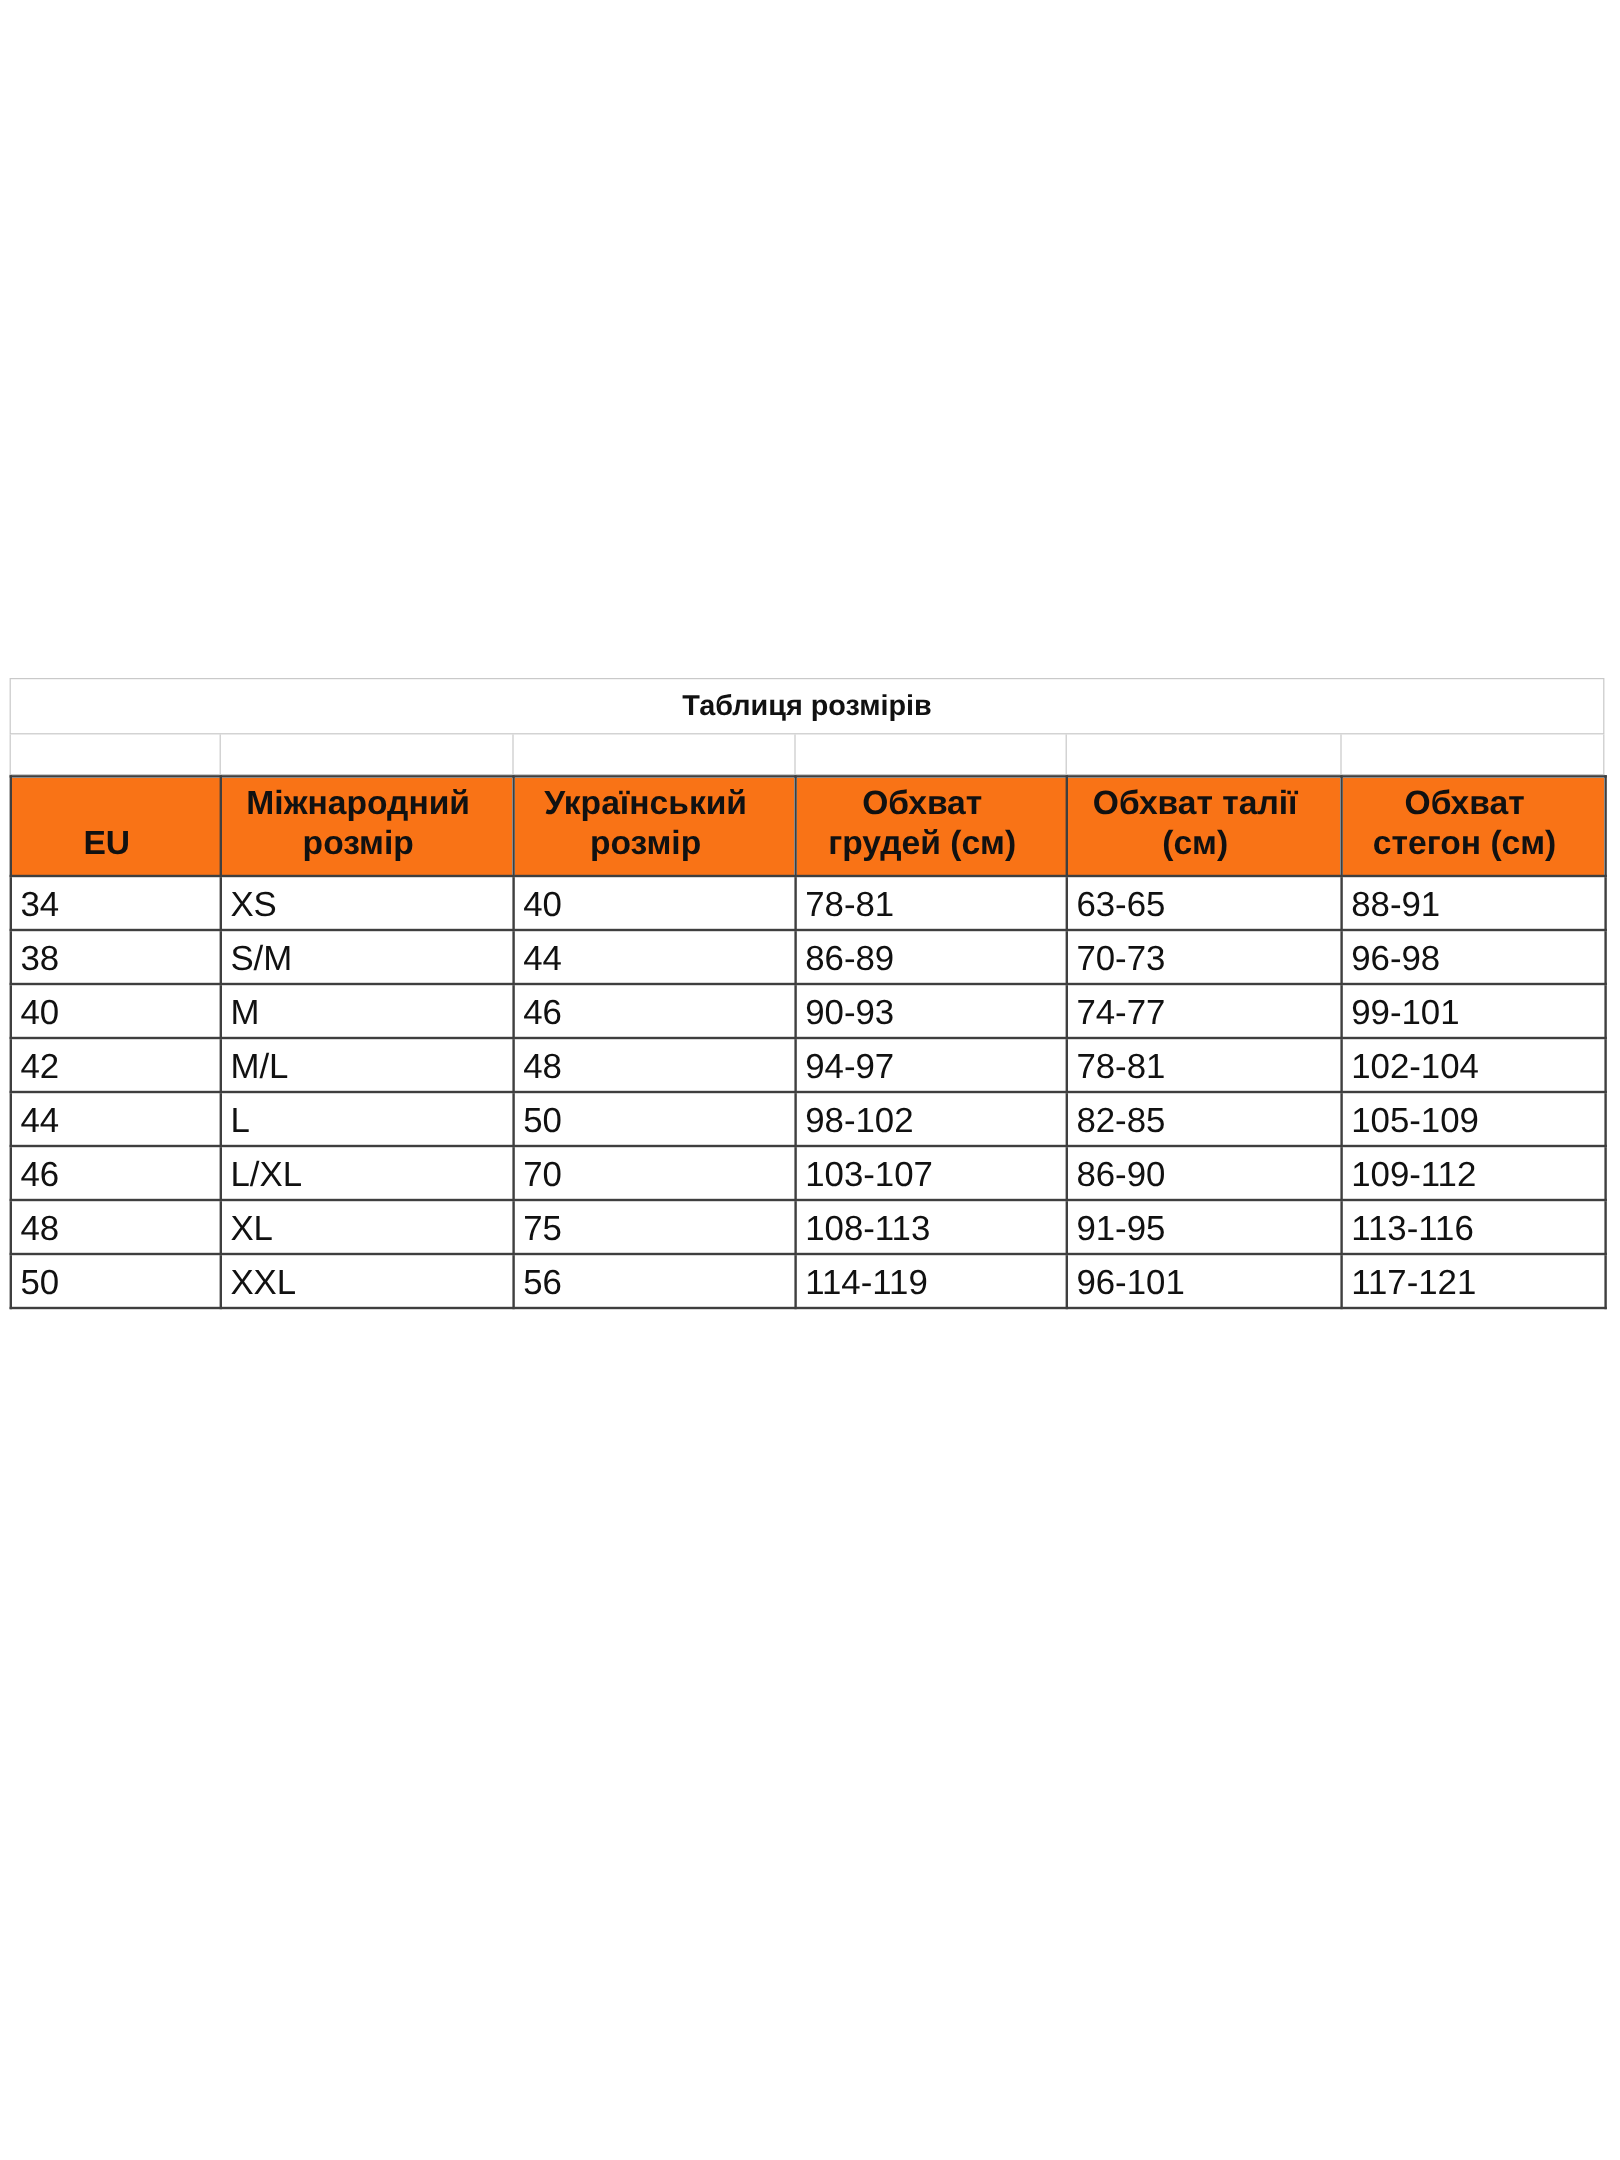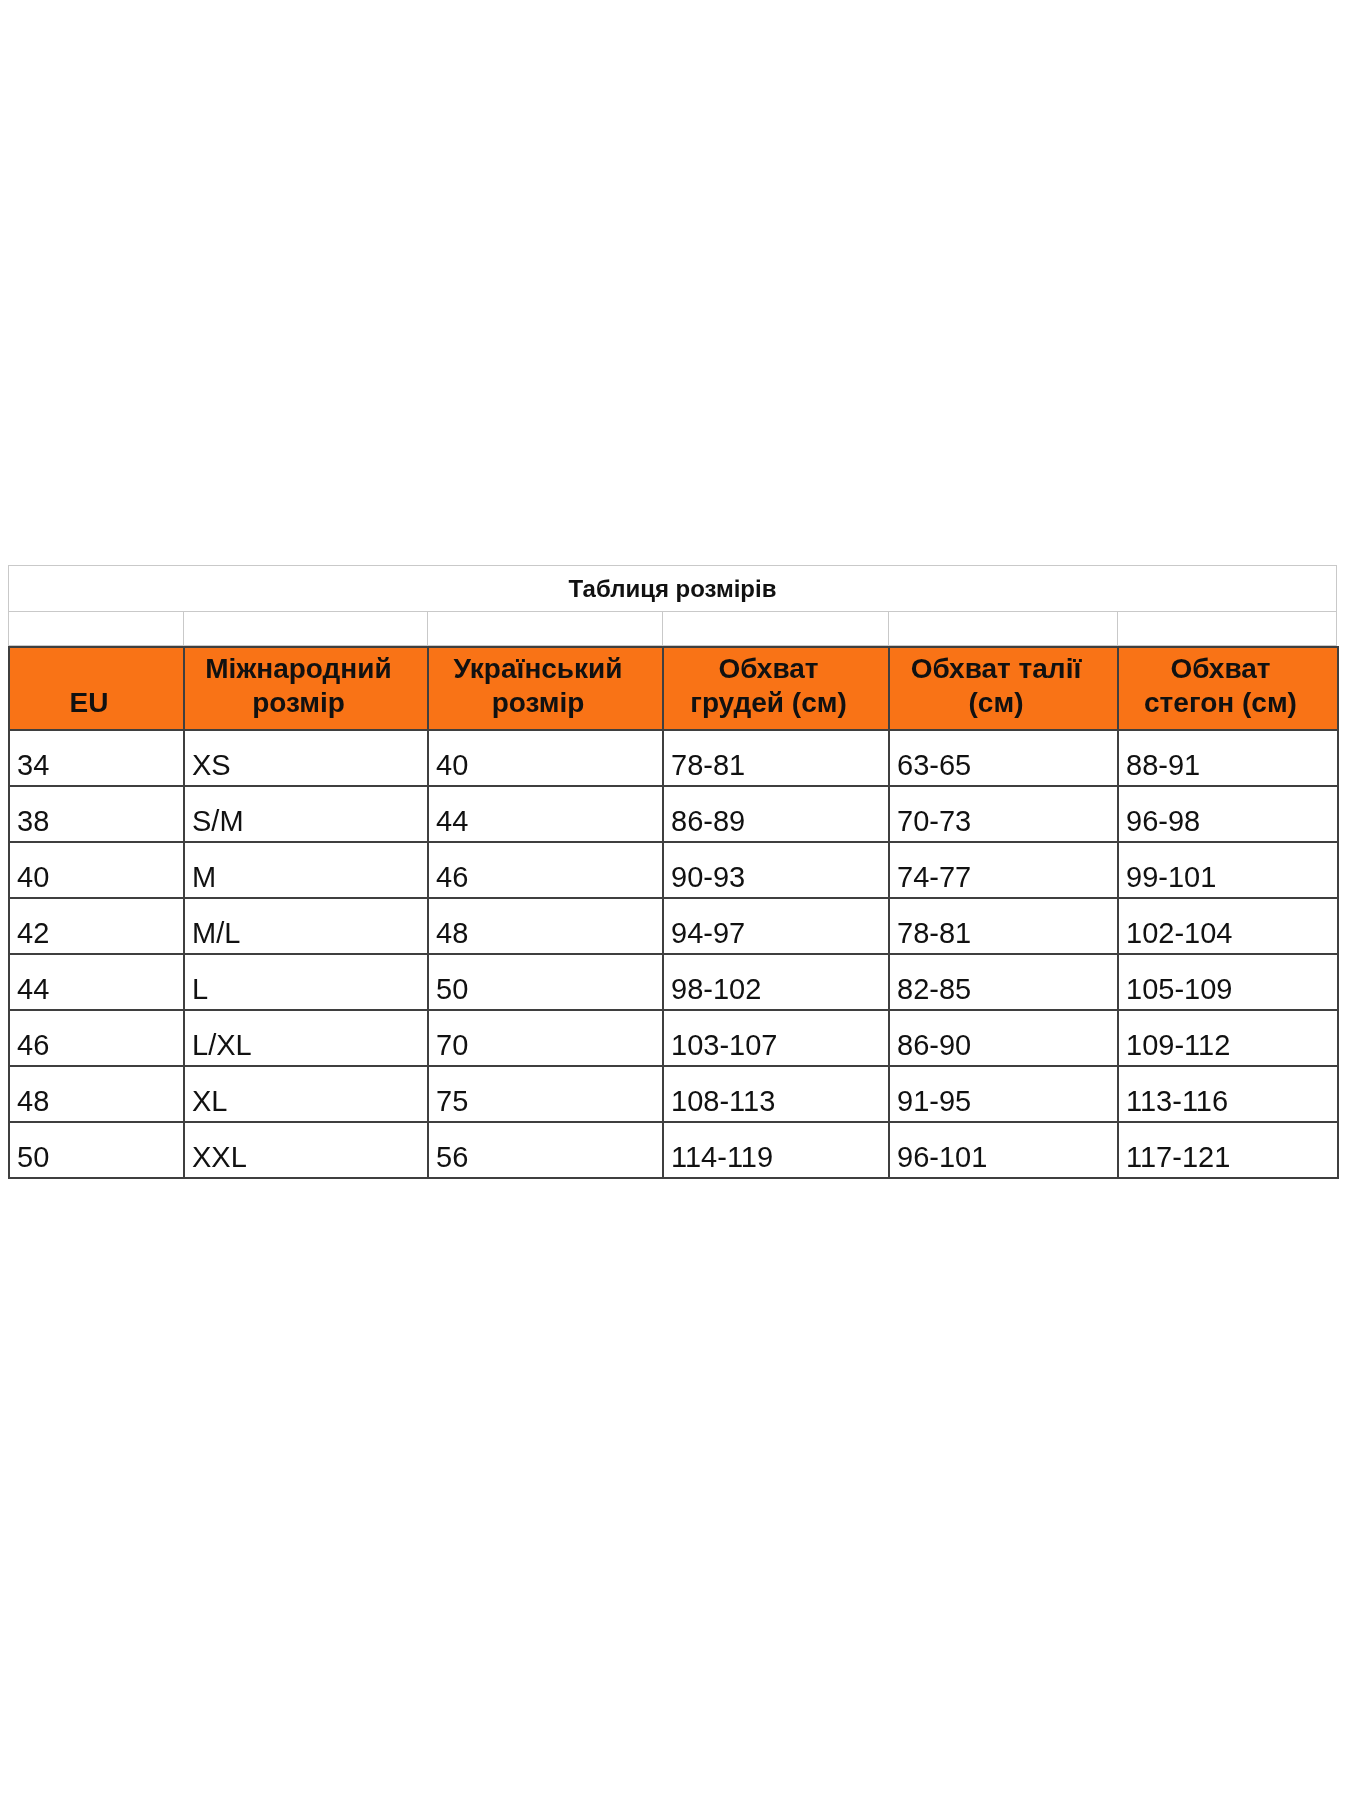--- a/index.html
+++ b/index.html
@@ -60,21 +60,21 @@
     text-align:center;
     vertical-align:bottom;
     padding:4px 21px 9px 6px;
   }
   table.size-table tbody td{
     height:42px;
     font-size:29px;
     font-weight:400;
     text-align:left;
     vertical-align:middle;
-    padding:18px 6px 3px 7px;
+    padding:7px 6px 3px 7px;
     background:#ffffff;
     white-space:nowrap;
   }
 </style>
 </head>
 <body>
 
 <div class="sheet">
 
   <div class="title-row">

